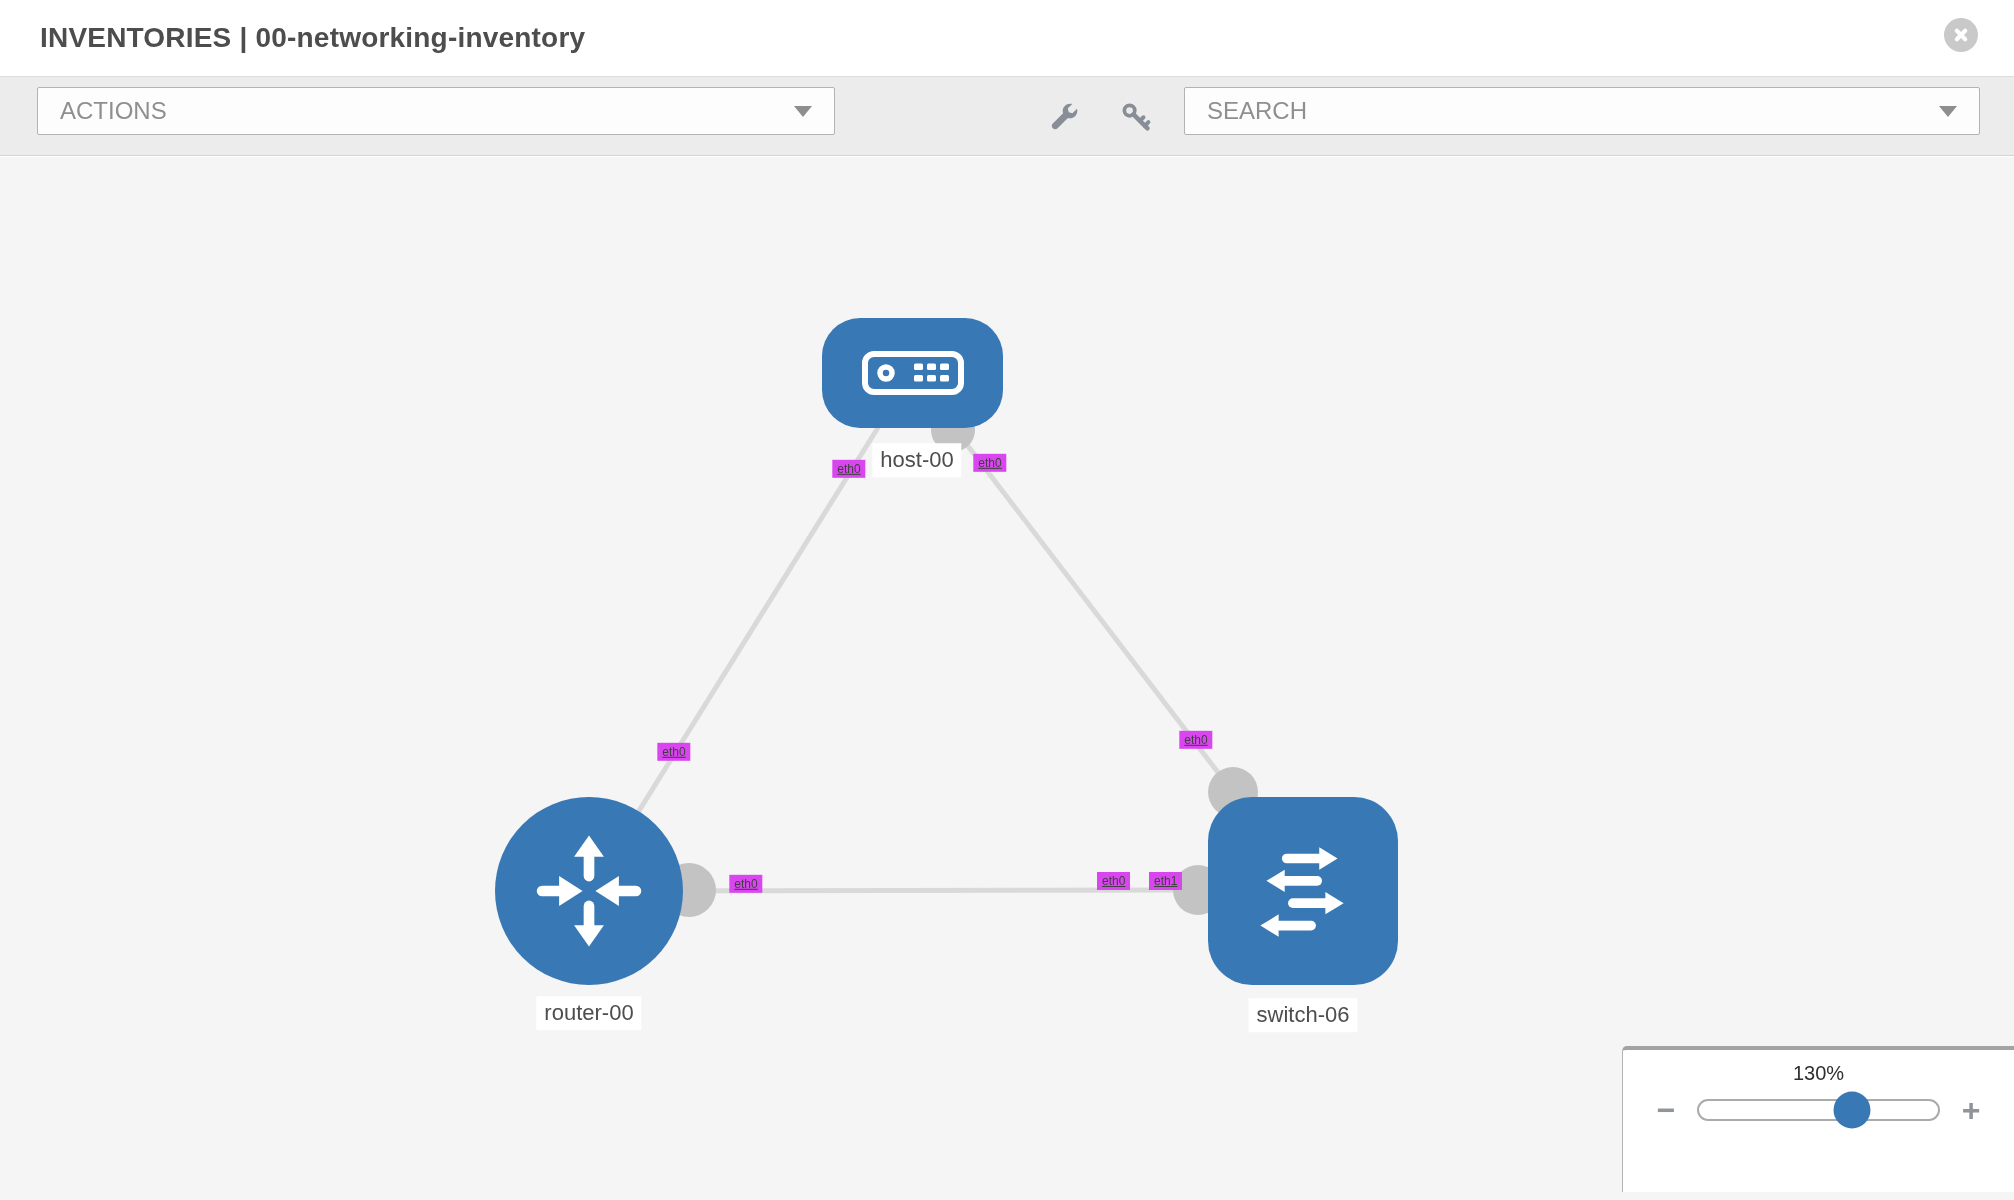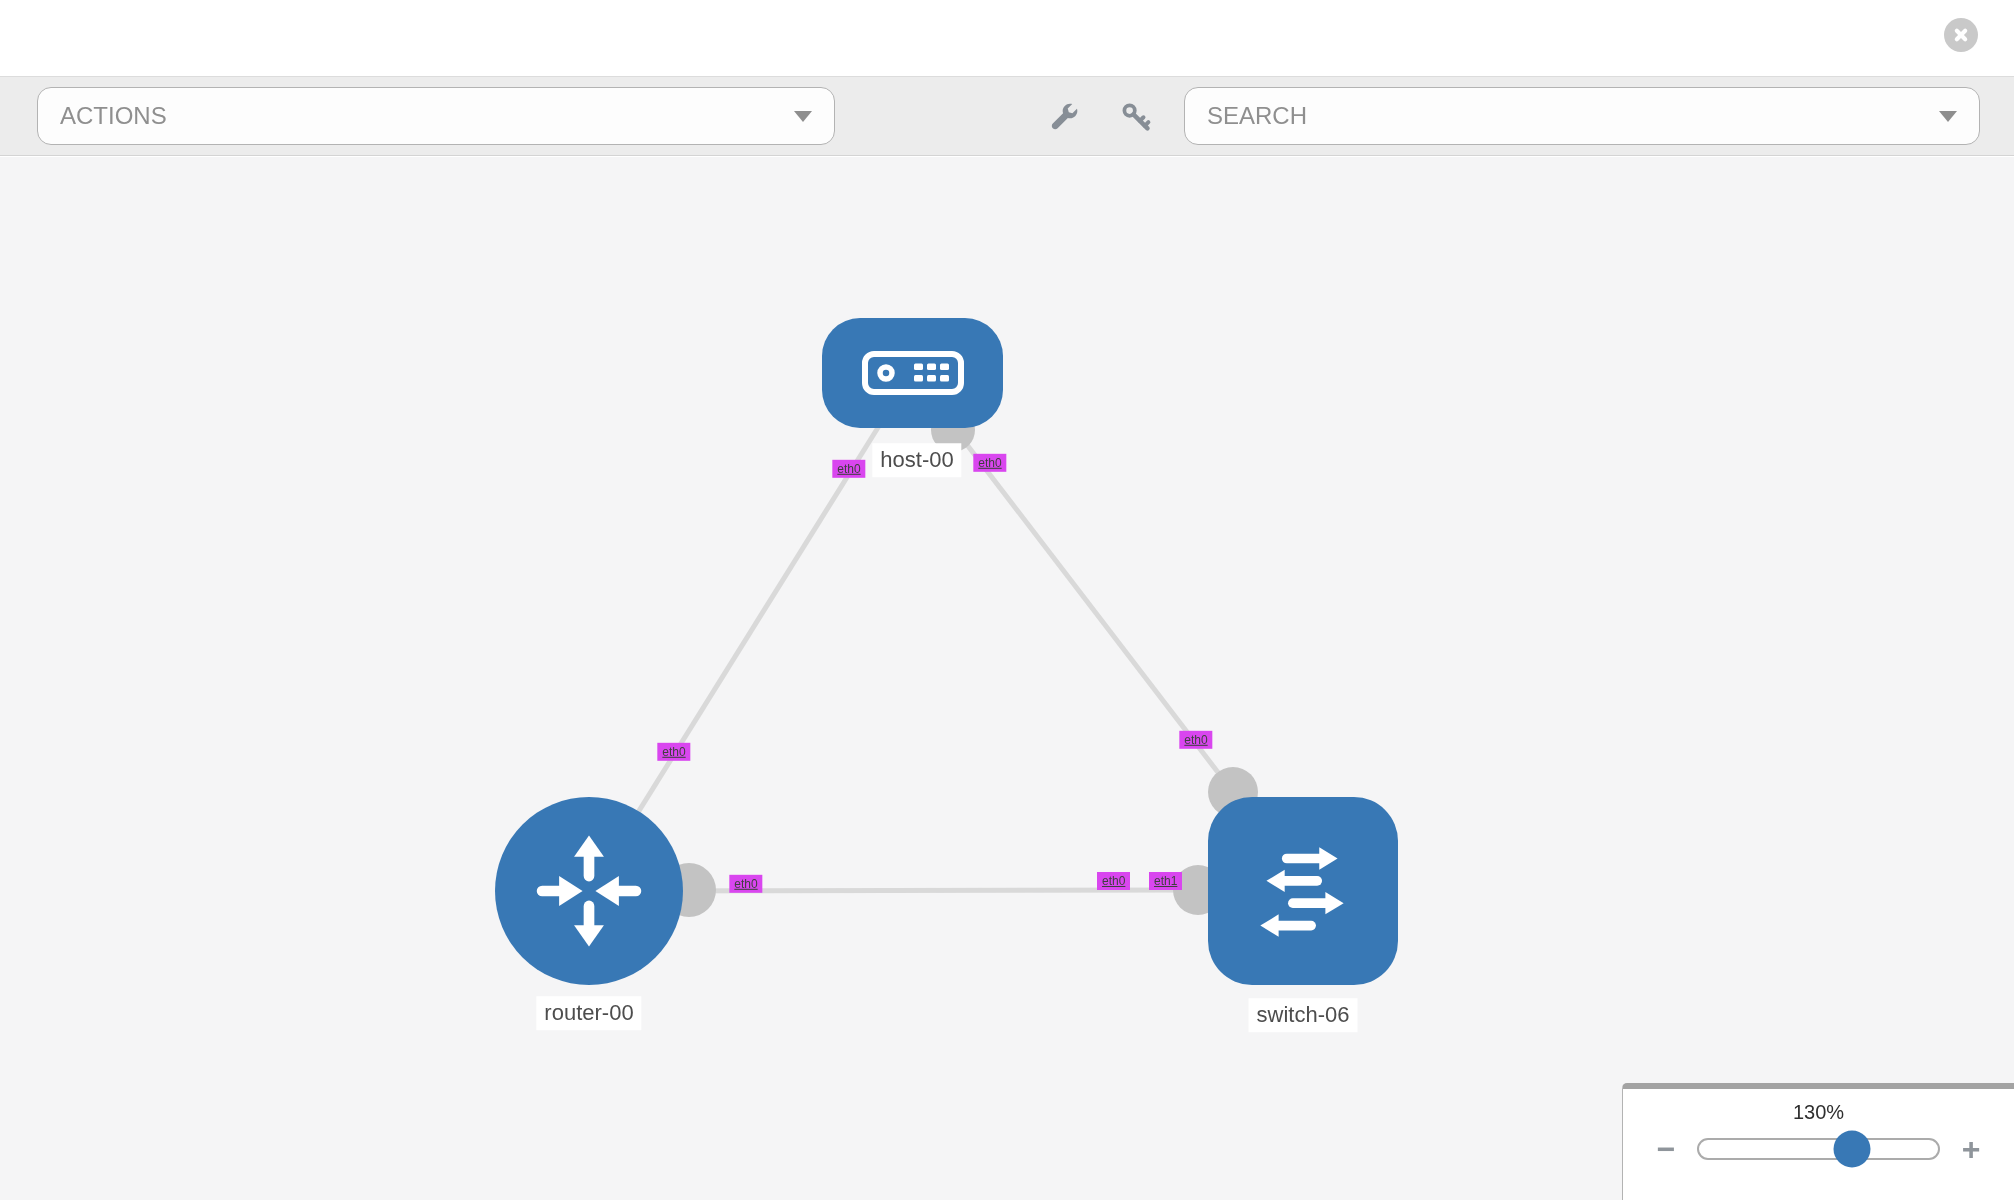--- a/index.html
+++ b/index.html
@@ -8,22 +8,22 @@
 
   
   .header { position:relative; height:77px; background:#ffffff; border-bottom:1px solid #dcdcdc; }
   .page-title { position:absolute; left:40px; top:50%; transform:translateY(-50%);
                 font-size:28px; font-weight:bold; color:#4d4d4d; letter-spacing:.2px; }
   .close-btn { position:absolute; right:36px; top:18px; width:34px; height:34px; border-radius:50%;
                background:#c9c9c9; display:flex; align-items:center; justify-content:center; cursor:pointer; }
 
   
   .toolbar { position:relative; height:79px; background:#ececec; border-bottom:1px solid #d4d4d4; }
-  .select-box { position:absolute; top:10px; height:58px; background:#fdfdfd;
-                border:1px solid #b3b3b3; border-radius:14px; display:flex; align-items:center;
+  .select-box { position:absolute; top:10px; height:48px; background:#fdfdfd;
+                border:1px solid #b3b3b3; border-radius:2px; display:flex; align-items:center;
                 padding:0 22px; color:#8f8f8f; font-size:24px; cursor:pointer; }
   .actions-box { left:37px;  width:798px; }
   .search-box  { left:1184px; width:796px;align-items:center; }
   .caret { position:absolute; right:22px; top:50%; margin-top:-5px; width:0; height:0;
            border-left:9px solid transparent; border-right:9px solid transparent;
            border-top:11px solid #8e8e8e; }
   .tool-icon { position:absolute; top:24px; width:32px; height:32px; cursor:pointer; }
   .wrench-pos { left:1048px; }
   .key-pos    { left:1120px; }
 
@@ -47,35 +47,36 @@
   .if-center { transform:translate(-50%,-50%); }
   .if-hl  { left:849px;  top:312px; }
   .if-hr  { left:990px;  top:306px; }
   .if-rt  { left:674px;  top:595px; }
   .if-st  { left:1196px; top:583px; }
   .if-rr  { left:746px;  top:727px; }
   .if-under { left:1097px; top:715px; z-index:4; }
   .if-over  { left:1120px; top:715px; z-index:5;margin-left:29px; }
 
   
-  .zoom-panel { position:absolute; right:0; bottom:0; width:392px; height:117px; background:#ffffff;
-                border-left:1px solid #b3b3b3; border-top:6px solid #a3a3a3; border-top-left-radius:5px; }
+  .zoom-panel { position:absolute; right:0; bottom:8px; width:392px; height:146px; background:#ffffff;
+                border-left:1px solid #b3b3b3; border-top:4px solid #a3a3a3; border-top-left-radius:5px; }
   .zoom-level { text-align:center; margin-top:12px; font-size:20px; color:#2f2f2f; }
   .zoom-row { display:flex; align-items:center; padding:0 26px; margin-top:9px; }
   .zoom-sign { font-size:32px; font-weight:bold; color:#8f959b; line-height:1; cursor:pointer;
                width:34px; text-align:center; }
   .zoom-track { flex:1; height:22px; margin:0 14px; background:#fff; border:2px solid #ababab;
                 border-radius:12px; position:relative; cursor:pointer; }
   .zoom-knob { position:absolute; left:64%; top:50%; transform:translate(-50%,-50%);
                width:37px; height:37px; border-radius:50%; background:#3878b5; cursor:pointer; }
 </style>
 </head>
 <body>
 
 <div class="header">
+  <div class="page-title">INVENTORIES | 00-networking-inventory</div>
   <div class="close-btn">
     <svg width="20" height="20" viewBox="0 0 24 24">
       <path d="M7 7 L17 17 M17 7 L7 17" stroke="#ffffff" stroke-width="5" stroke-linecap="round" fill="none"></path>
     </svg>
   </div>
 </div>
 
 <div class="toolbar">
   <div class="select-box actions-box">
     <span>ACTIONS</span>

